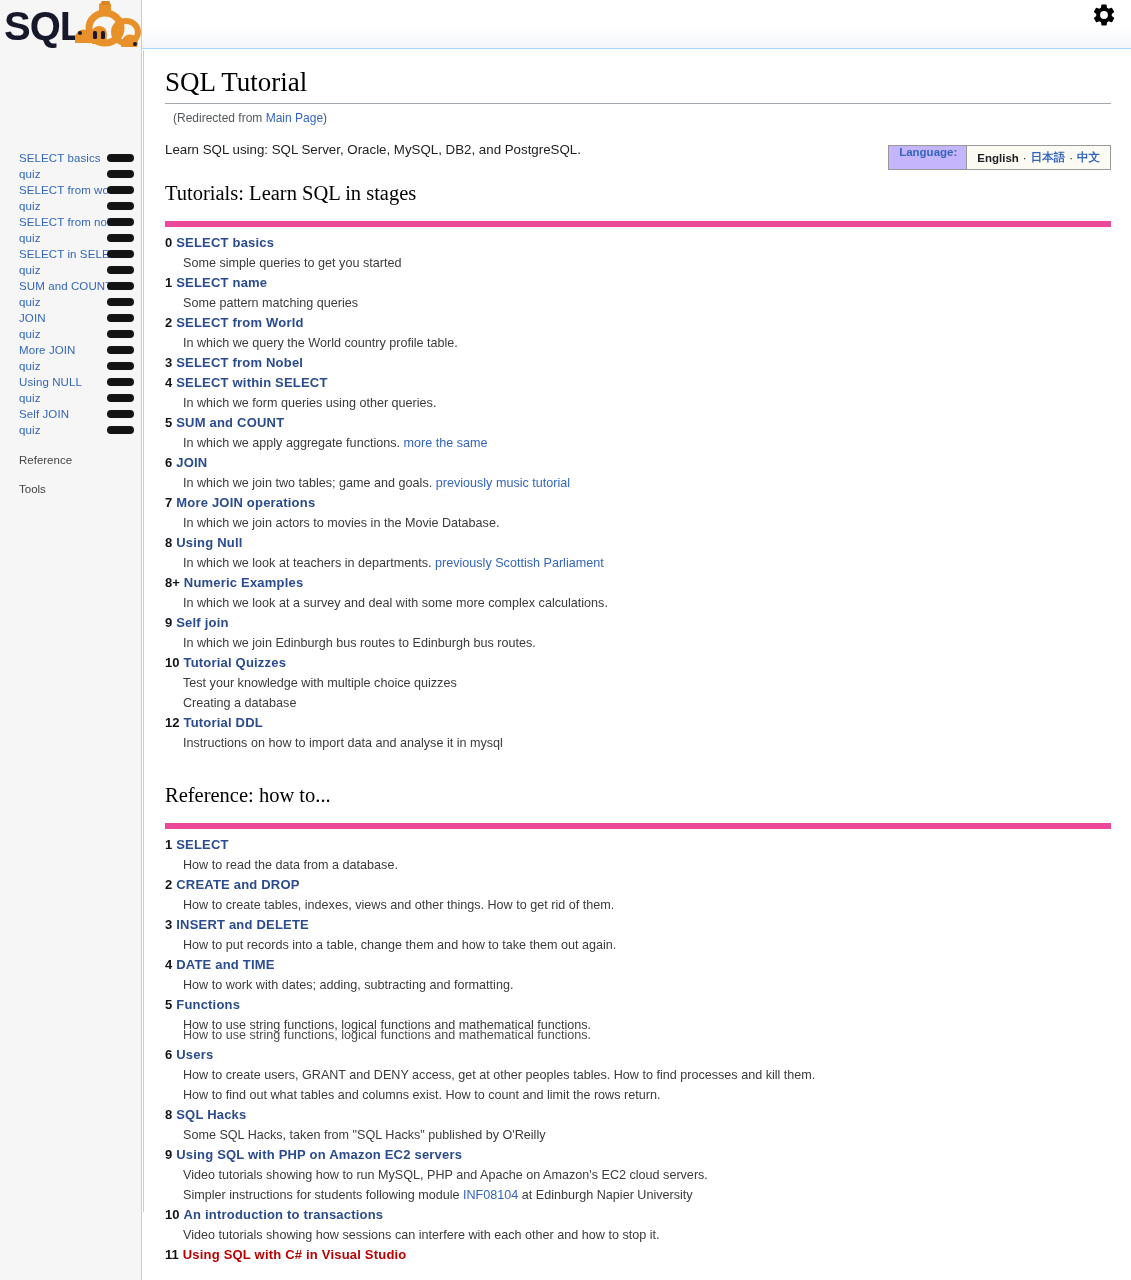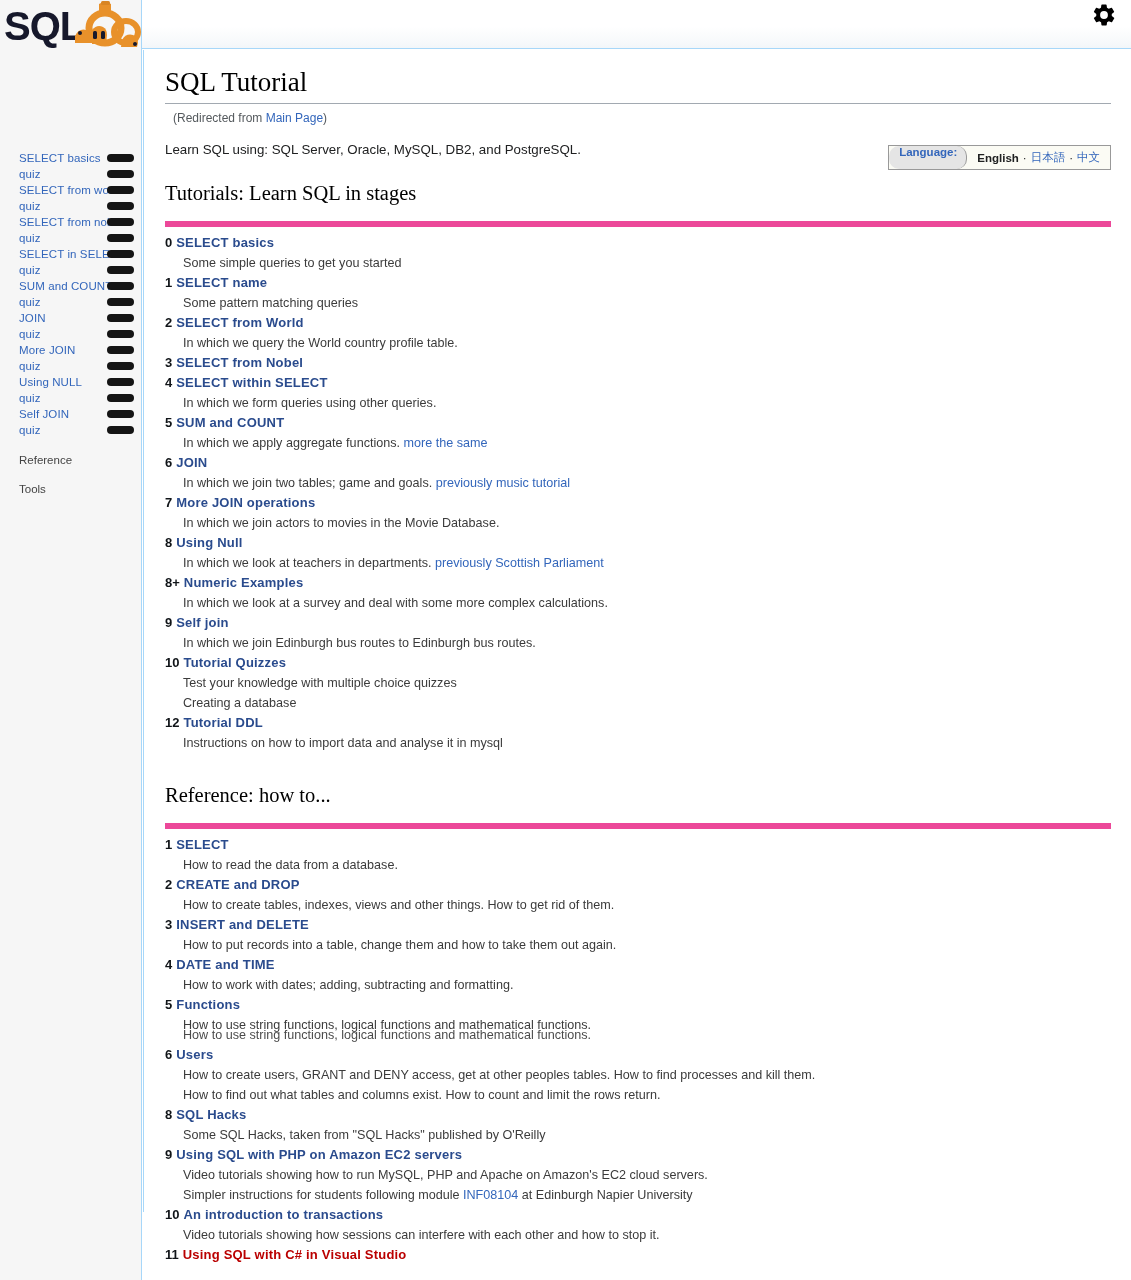--- a/index.html
+++ b/index.html
@@ -135,41 +135,40 @@
     right: 20px; top: 95px;
     display: flex;
     border: 1px solid #999999;
     background: #fbfbf4;
     font-size: 12px;
     height: 25px;
     align-items: stretch;
     z-index: 4;
   }
   .lang-label {
-    background: #e5e5e5;
+    background: #c4b5fd;
     color: #3366bb;
     font-weight: bold;
     padding: 4px 9px 16px 10px;
     border-right: 1px solid #999999;
     display: flex; align-items: center;
     cursor: pointer;
     font-size: 11.5px;
-    border-radius: 10px;
   }
   .lang-options {
     padding: 4px 10px 4px 10px;
     display: flex; align-items: center;
     gap: 0;
     background: #fbfbf4;
     white-space: nowrap;
     font-size: 11.5px;
   }
   .lang-current { color: #202122; font-weight: bold; }
   .lang-sep { color: #202122; padding: 0 4px; }
-  .lang-opt { color: #3366bb; cursor: pointer; font-weight: normal; }
+  .lang-opt { color: #3366bb; cursor: pointer; font-weight: bold; }
 
   h2.section-title {
     font-family: "Liberation Serif", serif;
     font-size: 20.5px;
     font-weight: normal;
     color: #000000;
     margin: 22px 0 0 0;
     padding: 0 0 16px 0;
     line-height: 24px;
     border-bottom: 6px solid #ec4899;

